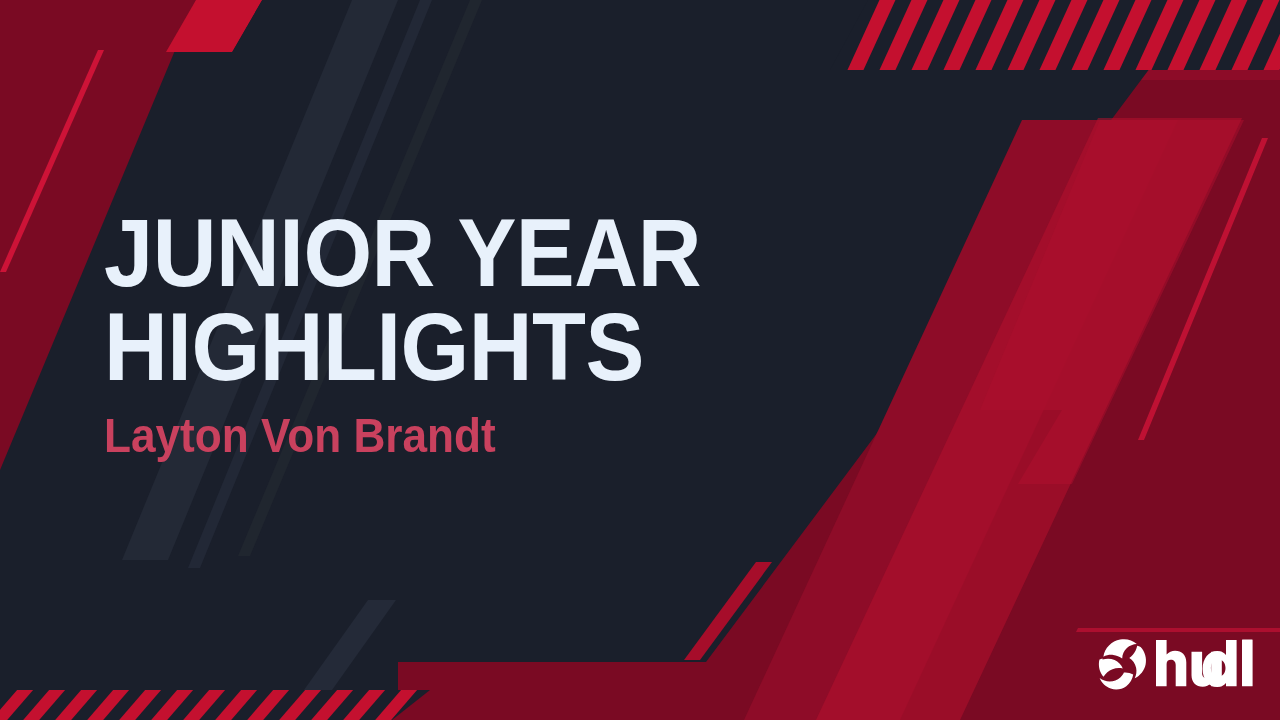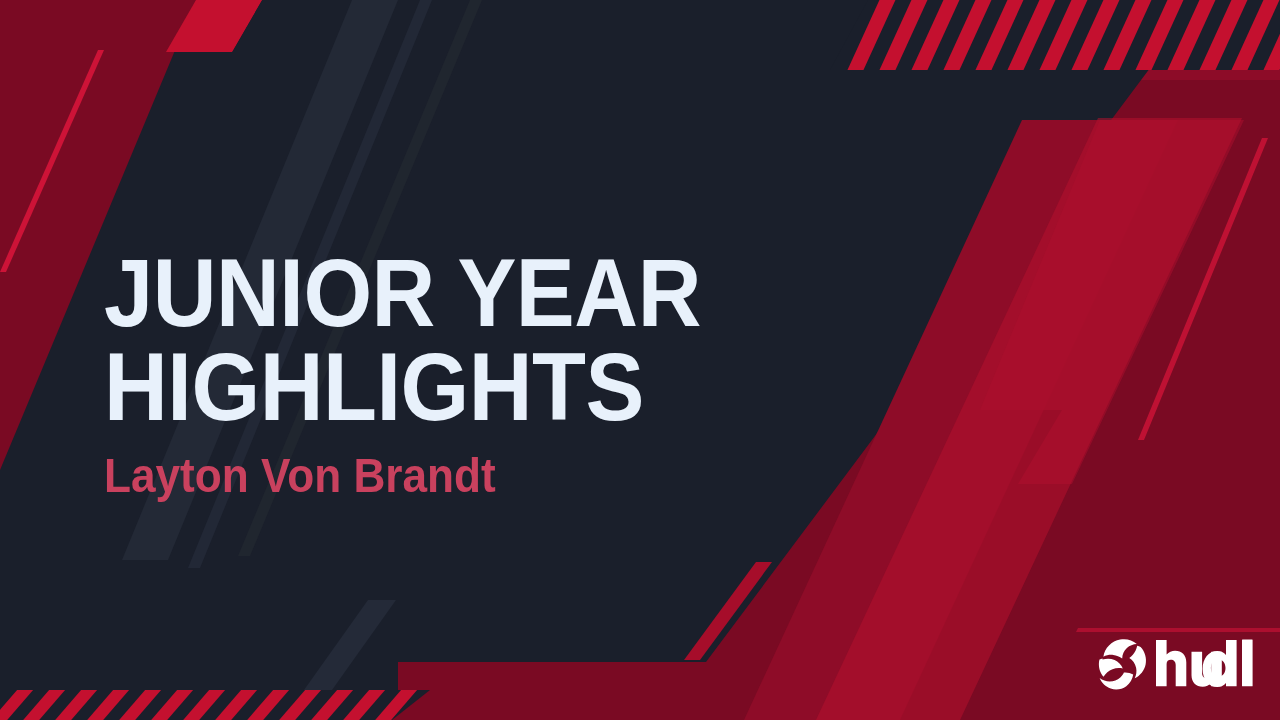--- a/index.html
+++ b/index.html
@@ -22,21 +22,20 @@
     width: 1280px;
     height: 720px;
     display: block;
   }
   .text-block {
     position: absolute;
     left: 104px;
     top: 206px;
     width: 760px;
     z-index: 5;
-    margin-top: 40px;
   }
   .title-line {
     font-family: "Liberation Sans Narrow", "Liberation Sans", sans-serif;
     font-weight: 700;
     font-size: 96px;
     line-height: 0.98;
     letter-spacing: -0.5px;
     color: #E8F1FB;
     text-transform: uppercase;
     transform: scaleX(0.92);

